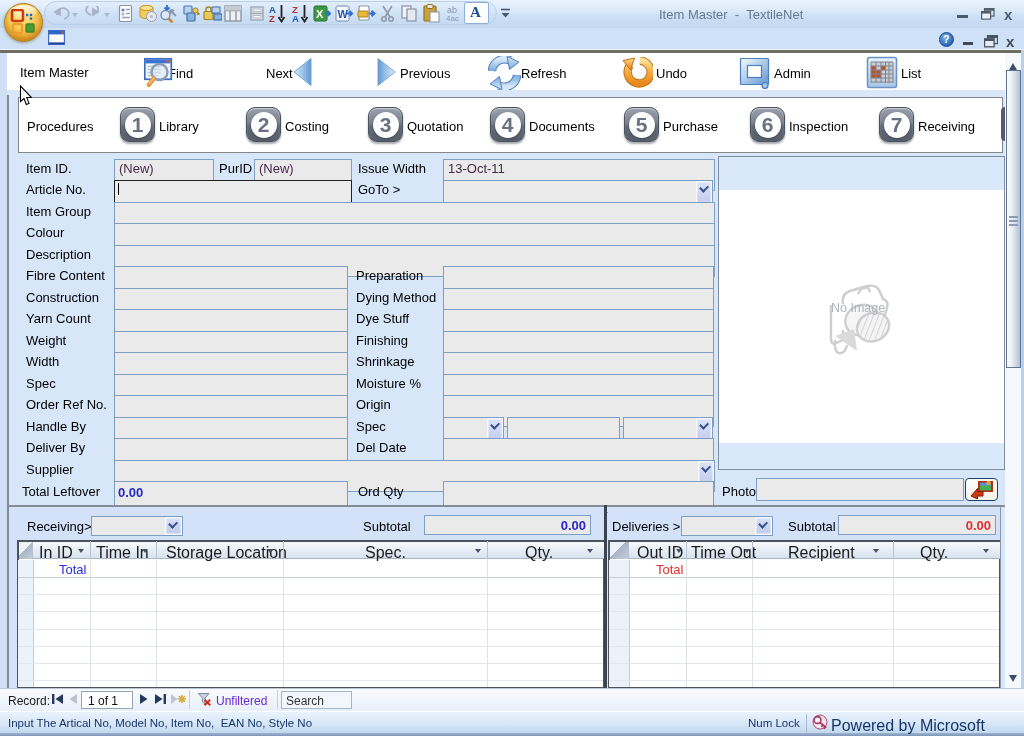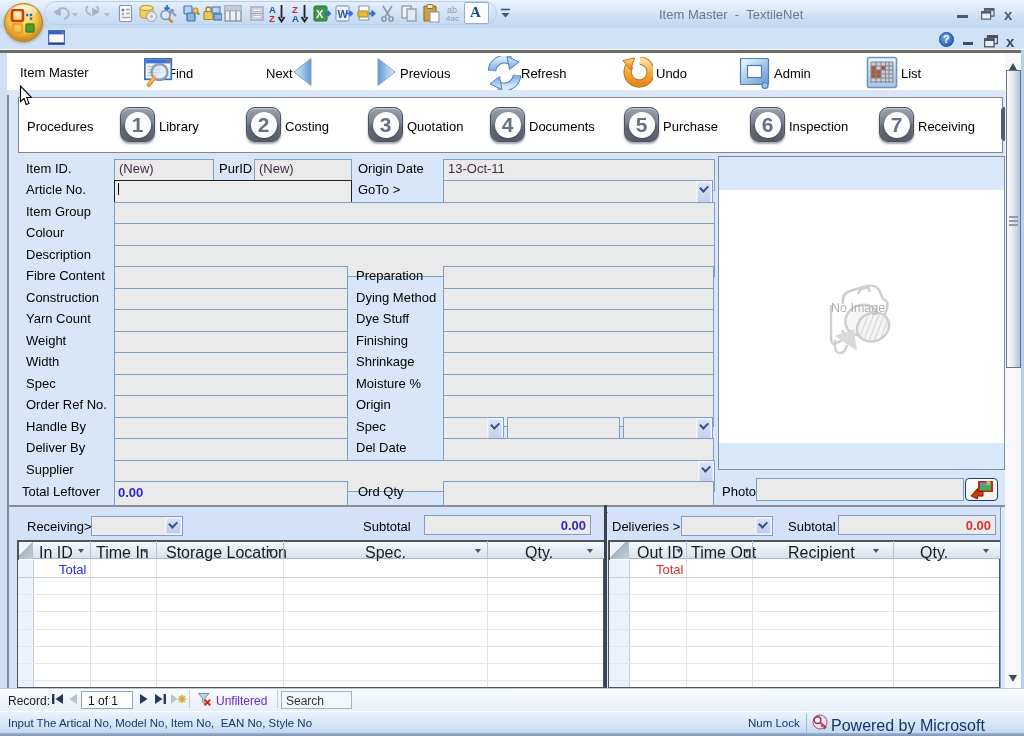--- a/index.html
+++ b/index.html
@@ -339,21 +339,21 @@
 <div class="ab" style="left:1009px;top:216px;width:9px;height:1.5px;background:#8d9cb5;"></div>
 <div class="ab" style="left:1009px;top:220px;width:9px;height:1.5px;background:#8d9cb5;"></div>
 <div class="ab" style="left:1009px;top:224px;width:9px;height:1.5px;background:#8d9cb5;"></div>
 <div class="ab" style="left:1009px;top:675px;width:0;height:0;border:4.5px solid transparent;border-top:7px solid #3a4e66;"></div>
 <div class="ab" style="left:1001px;top:107px;width:4px;height:34px;background:#555b6c;border-radius:6px 0 0 6px;"></div>
 
 <div class="lbl" style="left:26px;top:161px;">Item ID.</div>
 <div class="fi val" style="left:114px;top:159px;width:100px;">(New)</div>
 <div class="lbl" style="left:219px;top:161px;">PurID</div>
 <div class="fi val" style="left:254px;top:159px;width:98px;">(New)</div>
-<div class="lbl" style="left:358px;top:161px;">Origin Date</div>
+<div class="lbl" style="left:358px;top:161px;">Issue Width</div>
 <div class="fi val" style="left:443px;top:159px;width:272px;">13-Oct-11</div>
 
 <div class="lbl" style="left:26px;top:182px;">Article No.</div>
 <div class="fi" style="left:114px;top:180px;width:238px;border-color:#222;background:#ececec;"></div>
 <div class="ab" style="left:118px;top:183px;width:1px;height:12px;background:#000;"></div>
 <div class="lbl" style="left:358px;top:182px;">GoTo &gt;</div>
 <div class="fi" style="left:443px;top:180px;width:270px;">
     <span class="da"></span>
   </div>
 

